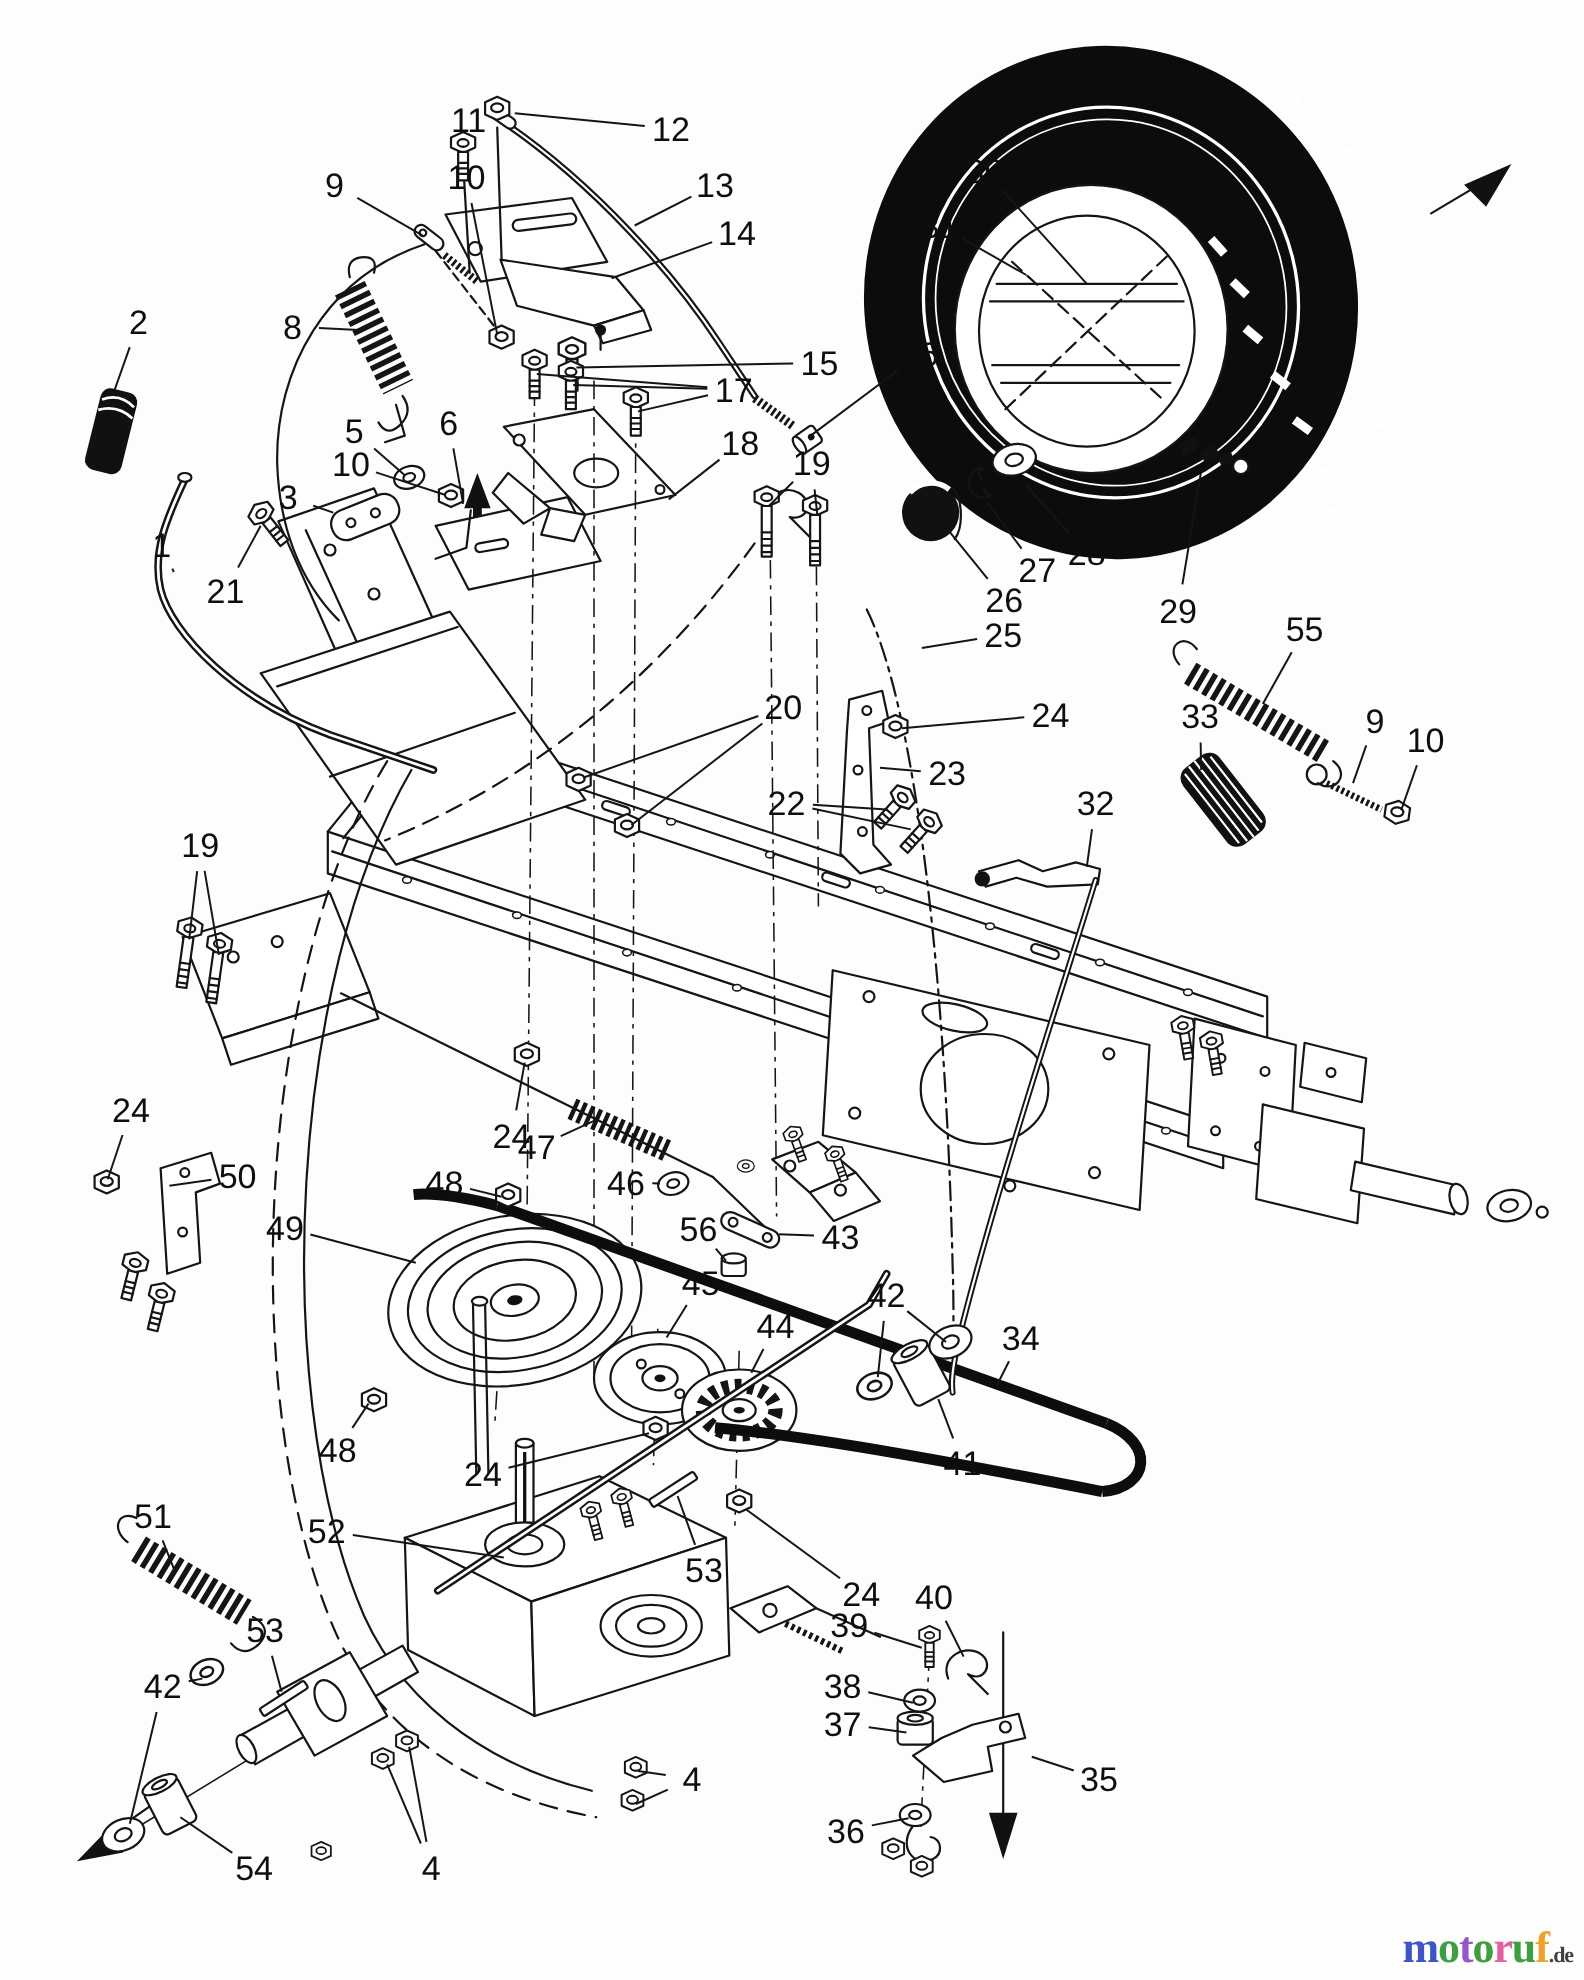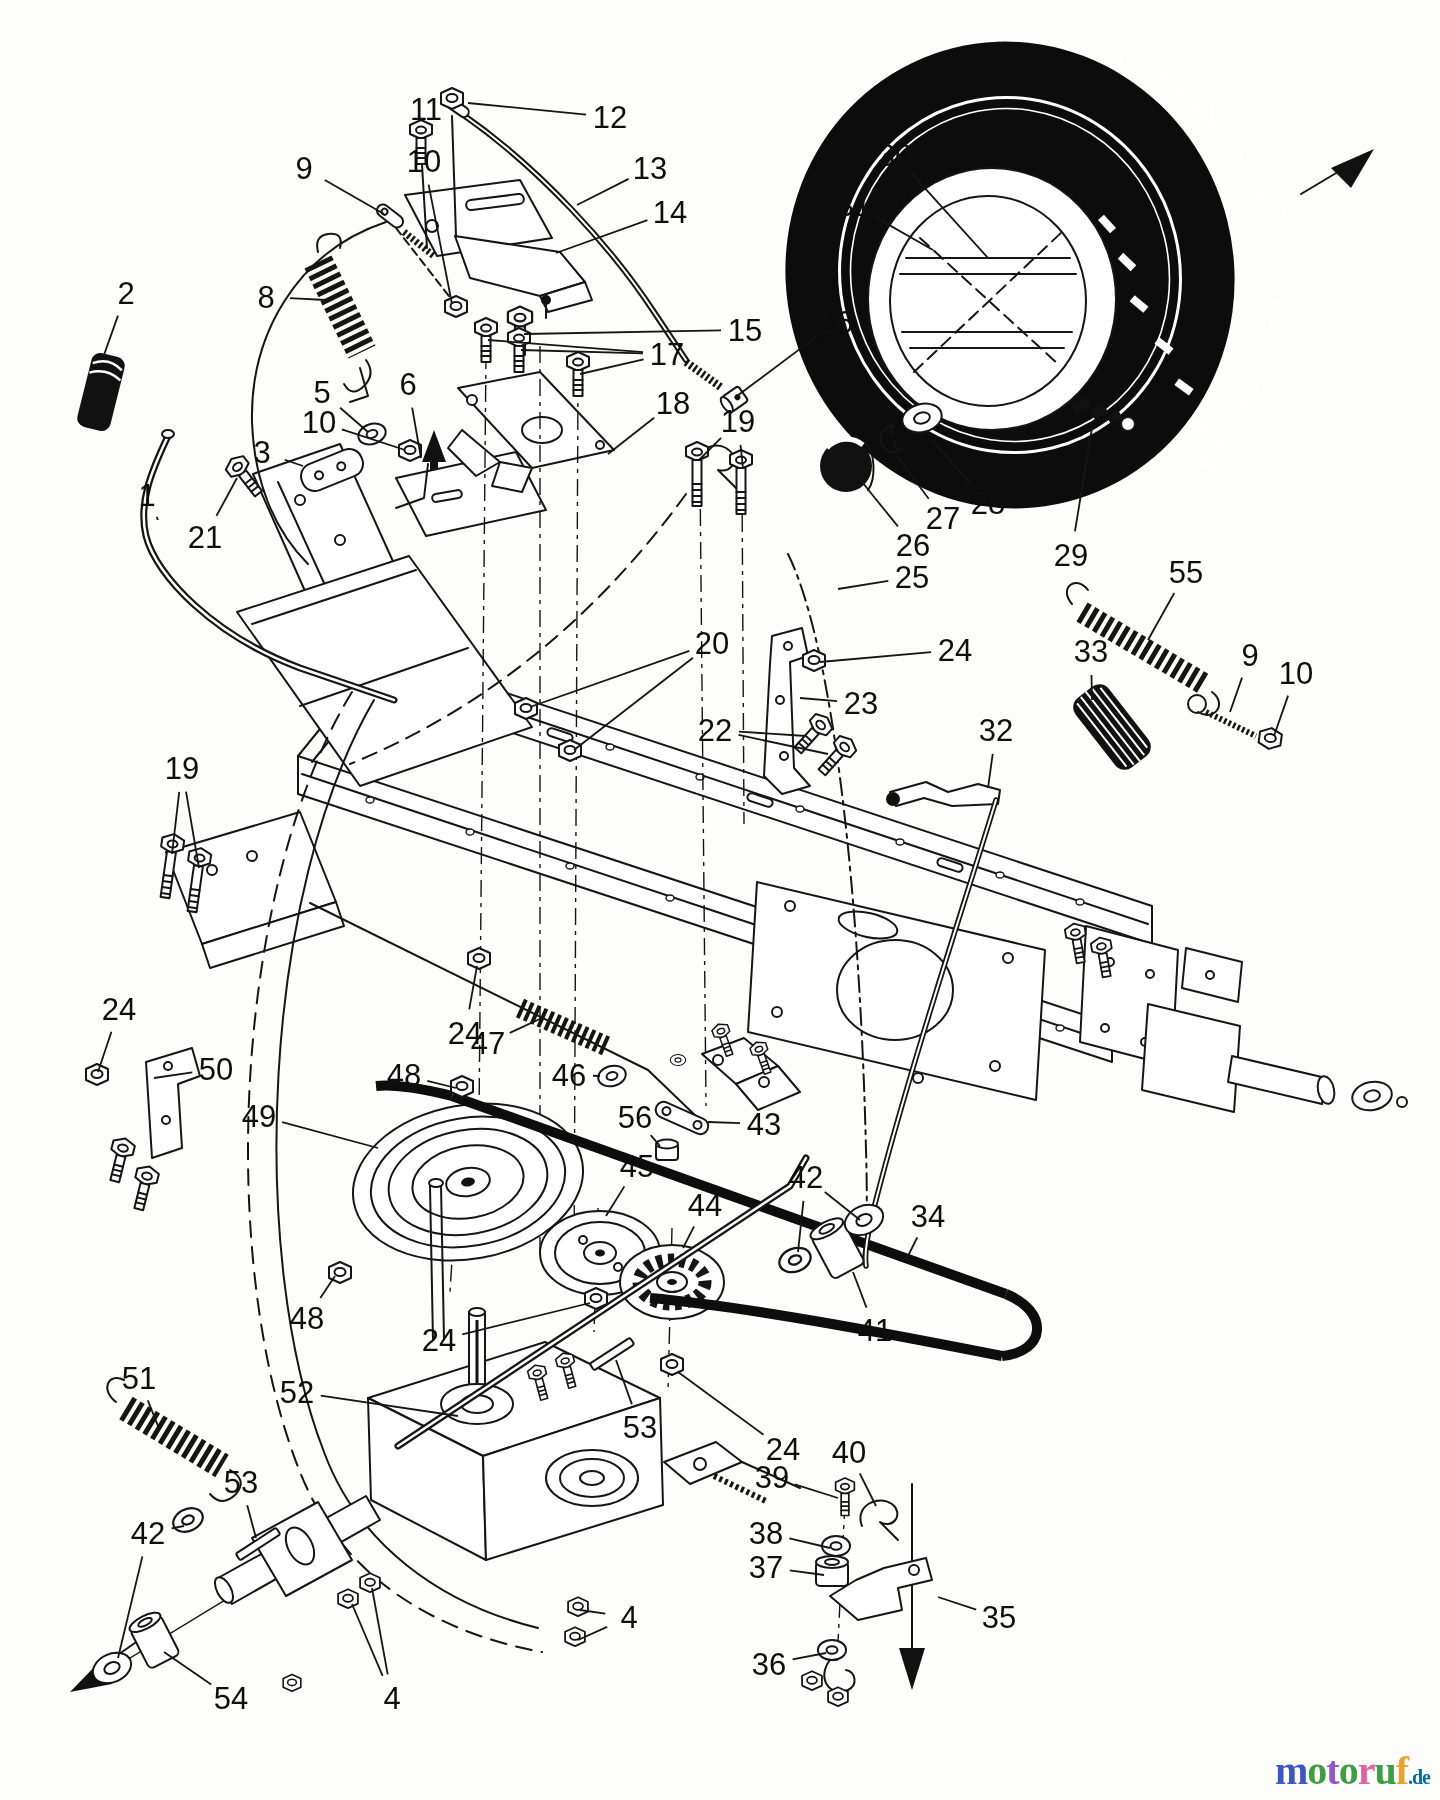--- a/index.html
+++ b/index.html
@@ -8,21 +8,21 @@
   svg{position:absolute;left:0;top:0}
   .o{fill:#fff;stroke:#151515;stroke-width:2;stroke-linejoin:round}
   .l{fill:none;stroke:#151515;stroke-width:2;stroke-linecap:round;stroke-linejoin:round}
   .k{fill:#111;stroke:none}
   .coil{fill:none;stroke:#151515;stroke-linecap:butt}
   .dd{stroke-dasharray:17 6 4 6}
   .leader{stroke:#151515;stroke-width:1.8}
   .callout{font:400 31px "Liberation Sans",sans-serif;fill:#0e0e0e;text-anchor:middle}
   .watermark{position:absolute;right:10px;bottom:6px;font-family:"Liberation Serif",serif;
              font-weight:700;font-size:40px;letter-spacing:-1px;white-space:nowrap}
-  .watermark .suffix{font-size:20px;color:#0369a1}
+  .watermark .suffix{font-size:20px;color:#404040}
 </style>
 </head>
 <body>
 
 <div class="stage">
 <svg viewBox="0 0 1440 1800" width="1440" height="1800">
   <defs>
     <g id="bolt">
       <polygon class="o" points="-11,-9 0,-14 11,-9 11,0 0,5 -11,0"></polygon>
       <ellipse class="o" cx="0" cy="-4" rx="5" ry="3.5"></ellipse>

